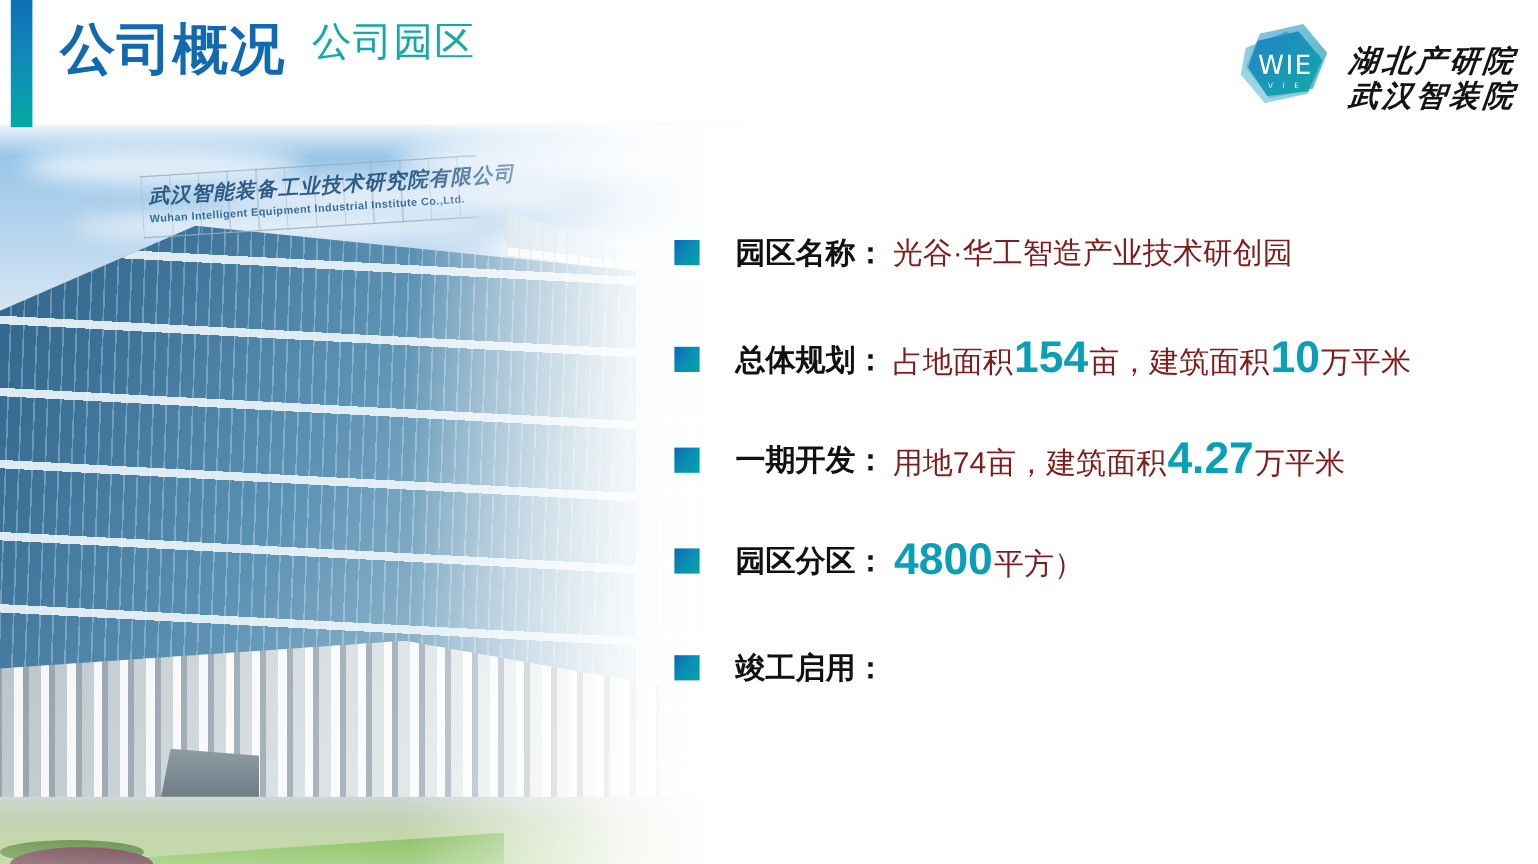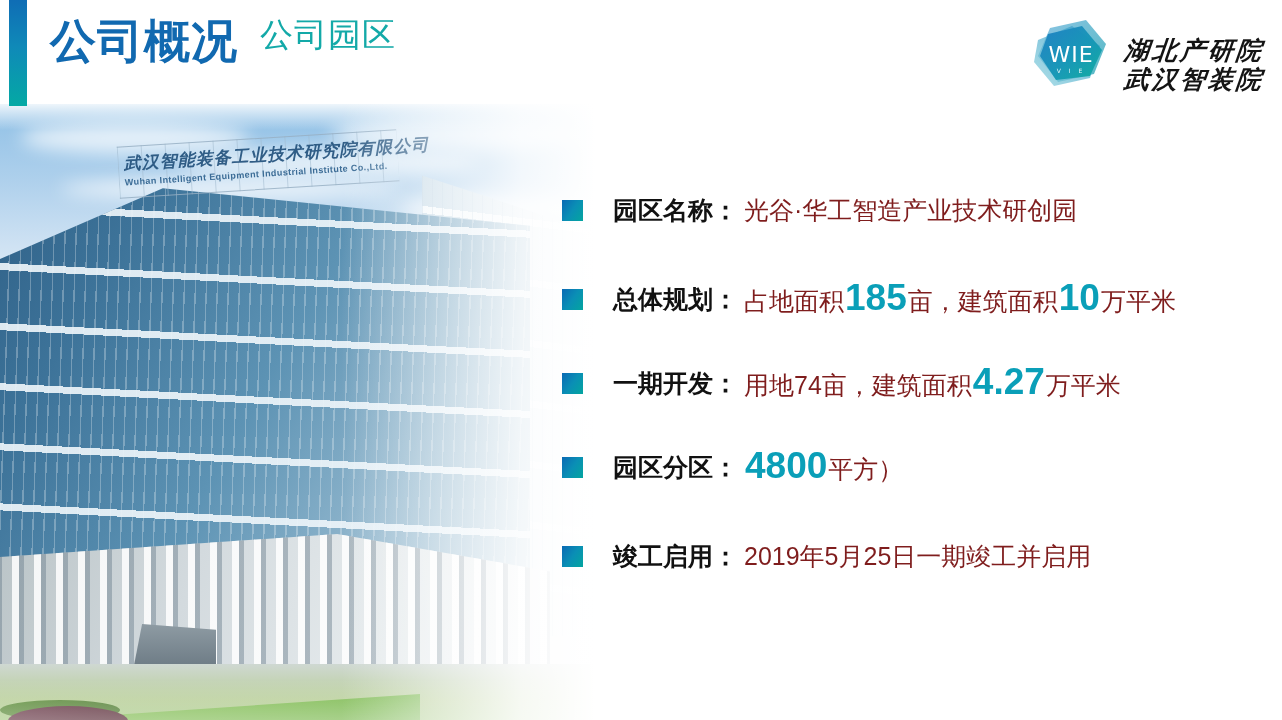--- a/index.html
+++ b/index.html
@@ -394,21 +394,21 @@
         <span class="bullet-text">
           <span class="pc">光谷·华工智造产业技术研创园</span>
         </span>
       </div>
       <div class="bullet-row r1">
         <span class="bullet-square"></span>
         <span class="bullet-label">总体规划</span>
         <span class="bullet-colon">：</span>
         <span class="bullet-text">
           <span class="pc">占地面积</span>
-          <span class="num">185</span>
+          <span class="num">154</span>
           <span class="pc">亩，建筑面积</span>
           <span class="num">10</span>
           <span class="pc">万平米</span>
         </span>
       </div>
       <div class="bullet-row r2">
         <span class="bullet-square"></span>
         <span class="bullet-label">一期开发</span>
         <span class="bullet-colon">：</span>
         <span class="bullet-text">
@@ -423,19 +423,16 @@
         <span class="bullet-colon">：</span>
         <span class="bullet-text">
           <span class="num">4800</span>
           <span class="pc">平方）</span>
         </span>
       </div>
       <div class="bullet-row r4">
         <span class="bullet-square"></span>
         <span class="bullet-label">竣工启用</span>
         <span class="bullet-colon">：</span>
-        <span class="bullet-text">
-          <span class="pc">2019年5月25日一期竣工并启用</span>
-        </span>
       </div>
     </div>
 
 </div>
 
 </body></html>

